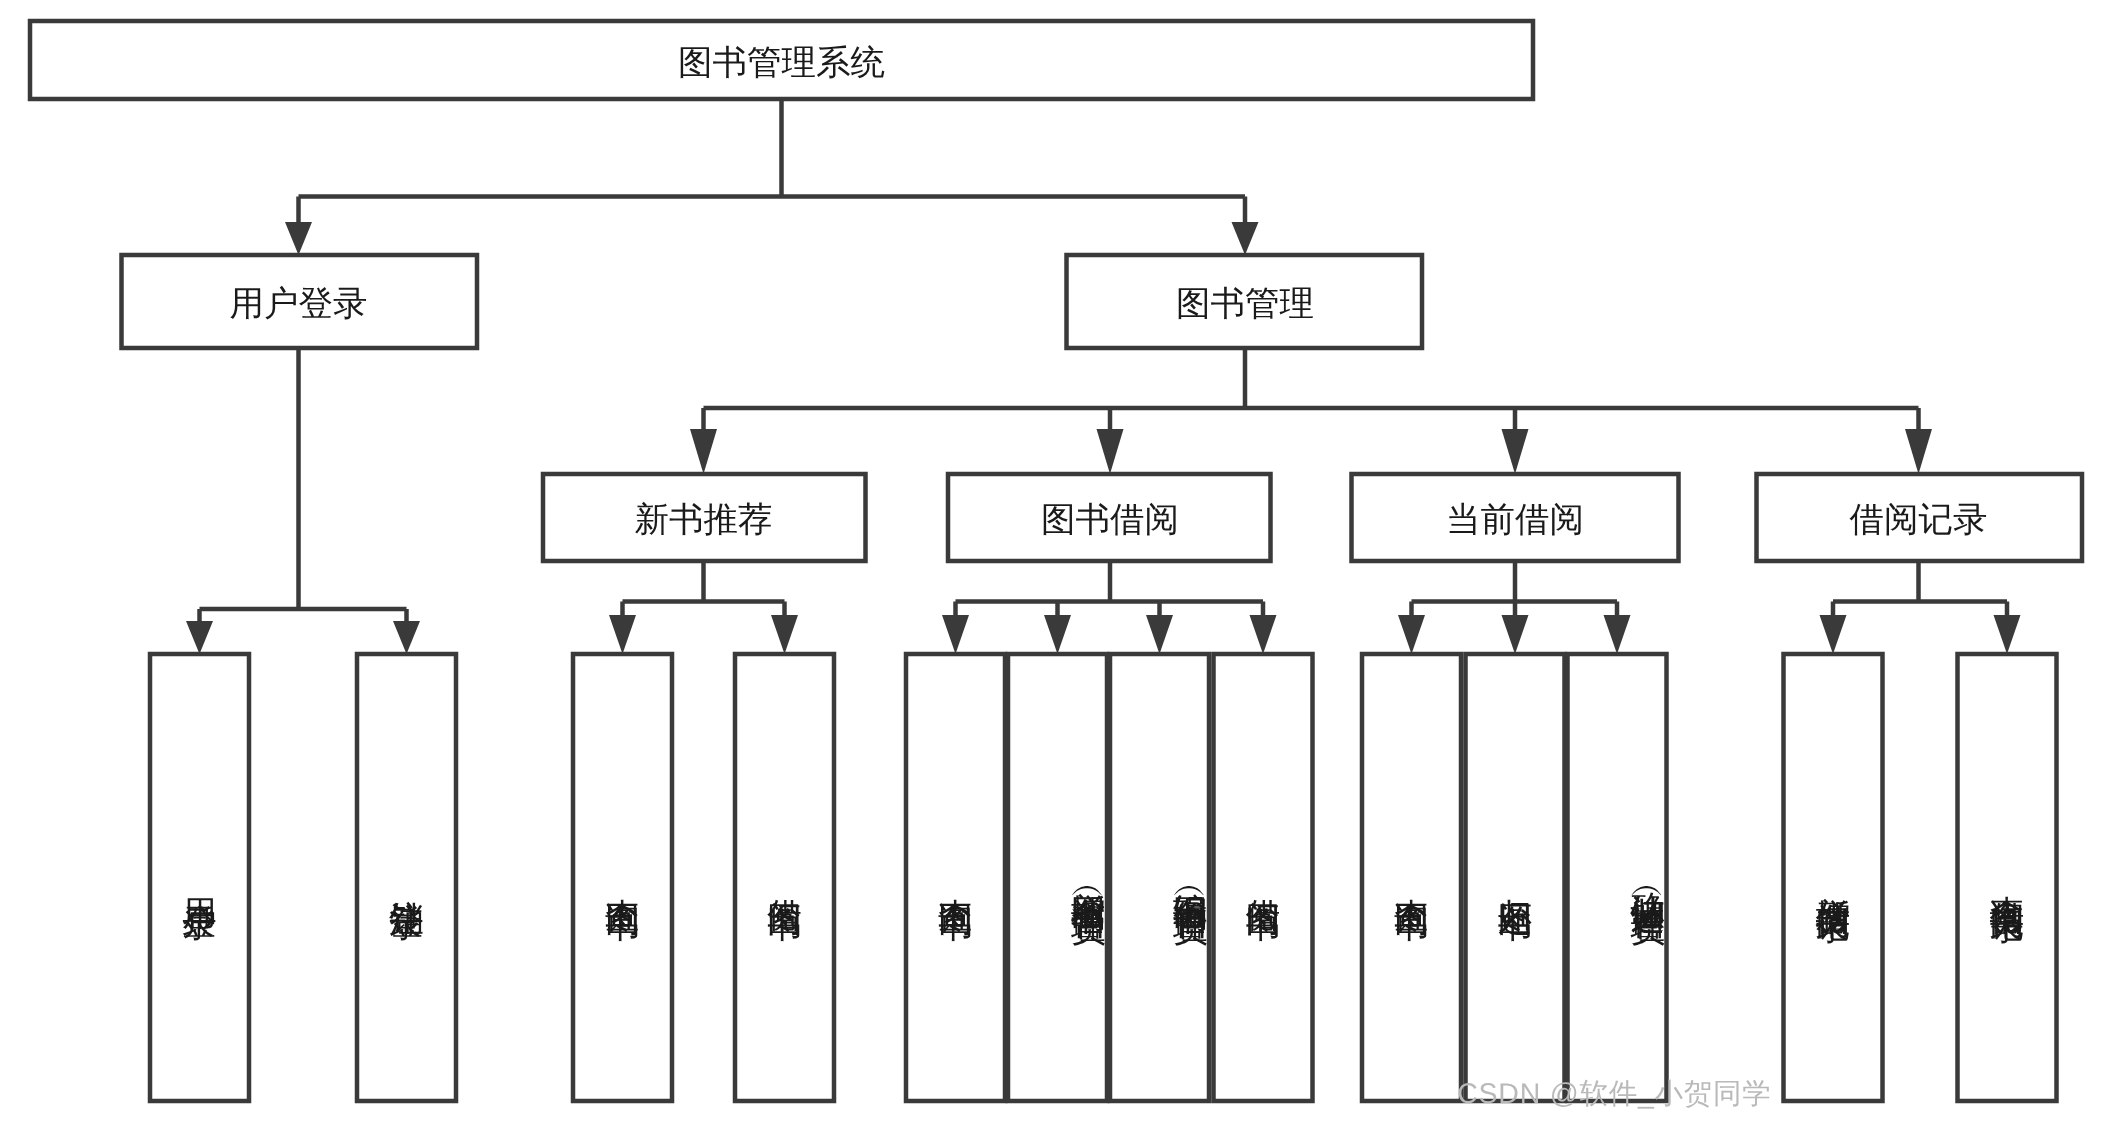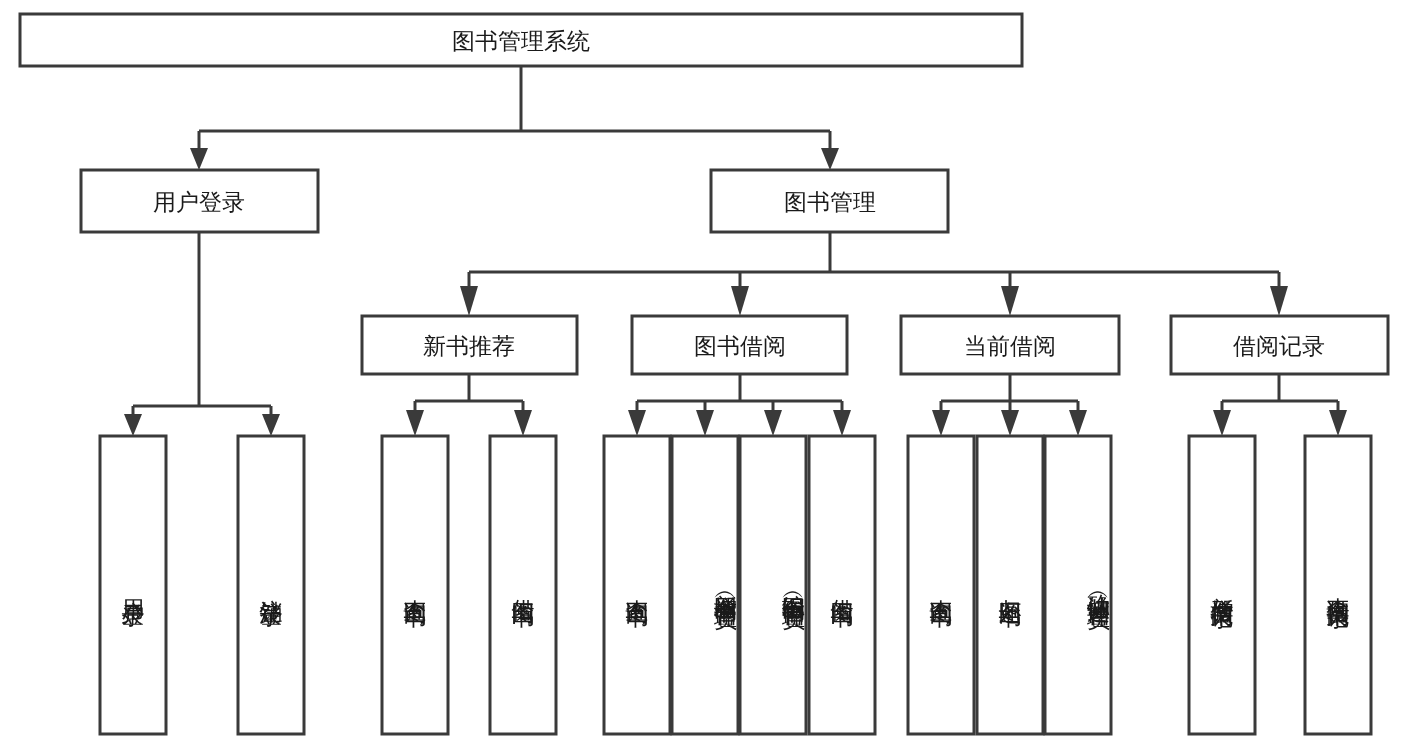--- a/index.html
+++ b/index.html
@@ -205,14 +205,15 @@
   <div class="node-label-v" style="left:740px; top:440px; width:66px; height:290px; display:flex; align-items:flex-start; justify-content:center;">编辑图书（管理员）</div>
   <div class="node-label-v" style="left:809px; top:436px; width:66px; height:298px; display:flex; align-items:center; justify-content:center;">借阅图书</div>
 
   <div class="node-label-v" style="left:908px; top:436px; width:66px; height:298px; display:flex; align-items:center; justify-content:center;">查询图书</div>
   <div class="node-label-v" style="left:977px; top:436px; width:66px; height:298px; display:flex; align-items:center; justify-content:center;">归还图书</div>
   <div class="node-label-v" style="left:1045px; top:440px; width:66px; height:290px; display:flex; align-items:flex-start; justify-content:center;">确认归还（管理员）</div>
 
   <div class="node-label-v" style="left:1189px; top:436px; width:66px; height:298px; display:flex; align-items:center; justify-content:center;">新增借阅记录</div>
   <div class="node-label-v" style="left:1305px; top:436px; width:66px; height:298px; display:flex; align-items:center; justify-content:center;">查询借阅记录</div>
 
+  <div class="watermark">CSDN @软件_小贺同学</div>
 
 </div>
 
 </body></html>

